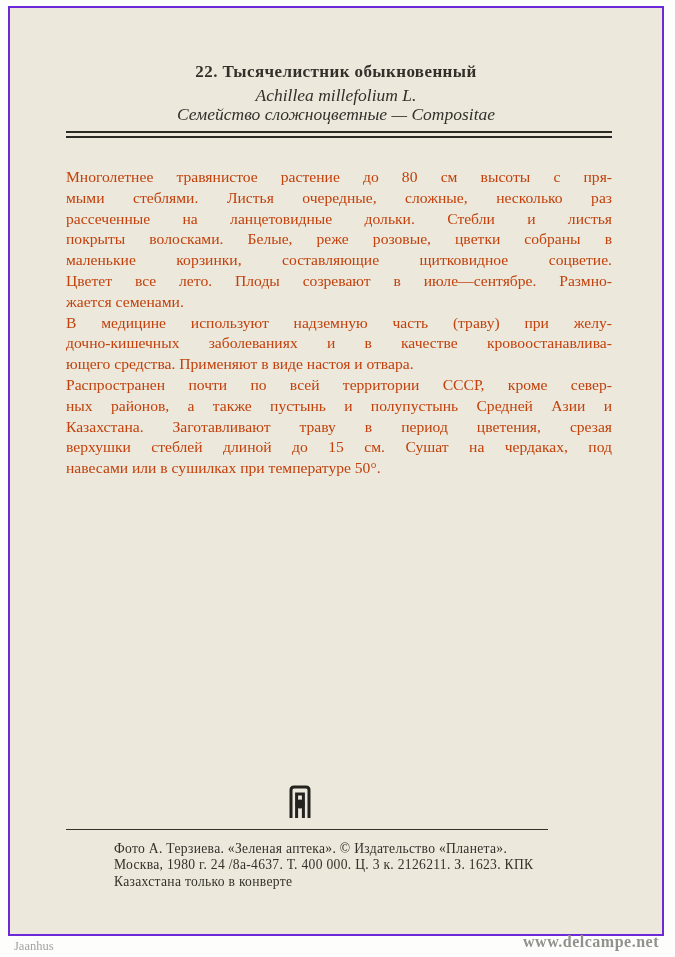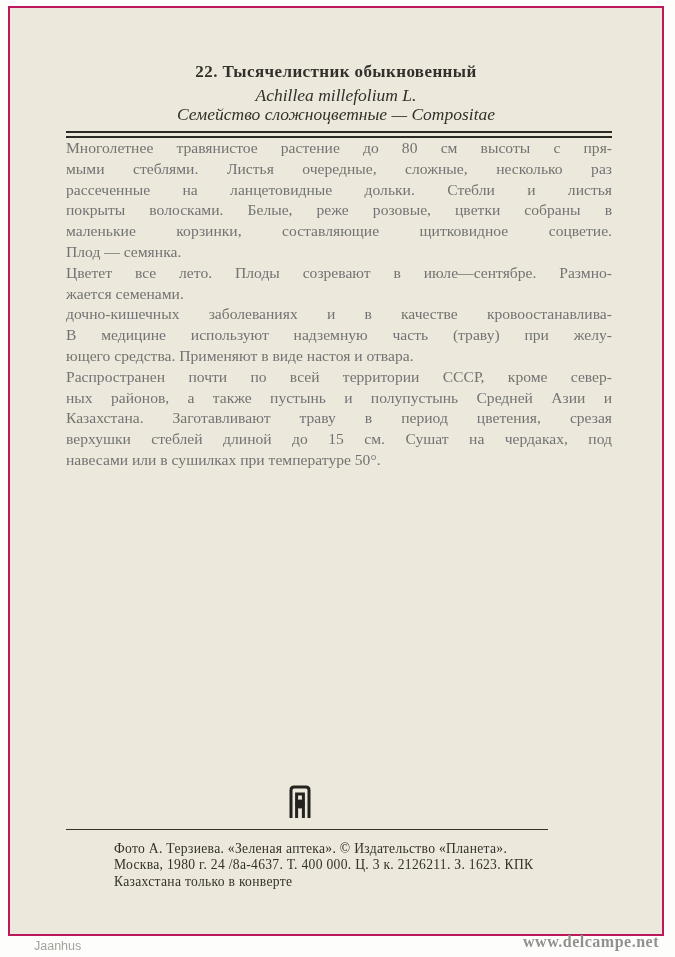--- a/index.html
+++ b/index.html
@@ -16,21 +16,21 @@
   }
 
   
   .card {
     position: absolute;
     left: 8px;
     top: 6px;
     width: 652px;
     height: 926px;
     background: #ece8db;
-    border: 2px solid #be185d;
+    border: 2px solid #6d28d9;
     box-sizing: content-box;
   }
 
   .hdr {
     position: absolute;
     left: 0;
     right: 0;
     text-align: center;
     color: #33302c;
   }
@@ -57,25 +57,25 @@
     top: 123px;
     width: 546px;
     height: 3px;
     border-top: 2px solid #2c2a26;
     border-bottom: 2px solid #2c2a26;
   }
 
   .body-text {
     position: absolute;
     left: 56px;
-    top: 130px;
+    top: 159px;
     width: 546px;
     font-size: 15.6px;
     line-height: 20.8px;
-    color: #737373;
+    color: #c2410c;
   }
   .bline {
     text-align: justify;
     text-align-last: justify;
   }
   .bline.plast {
     text-align: justify;
     text-align-last: left;
   }
 
@@ -119,24 +119,23 @@
     color: #34312c;
     letter-spacing: 0.3px;
     margin-left: 48px;
   }
 
   
   .footer-left {
     position: absolute;
     left: 14px;
     top: 939px;
-    font-family: Liberation Sans, sans-serif;
+    font-family: Liberation Serif, serif;
     font-size: 12.5px;
     color: #a3a39e;
-    margin-left: 20px;
   }
   .footer-right {
     position: absolute;
     right: 16px;
     top: 933px;
     font-family: Liberation Serif, serif;
     font-size: 16px;
     font-weight: bold;
     letter-spacing: 0.5px;
     color: #92928d;
@@ -152,25 +151,24 @@
   <div class="hdr hdr-family">Семейство сложноцветные — Compositae</div>
 
   <div class="rule-double"></div>
 
   <div class="body-text">
       <div class="bline">Многолетнее травянистое растение до 80 см высоты с пря-</div>
       <div class="bline">мыми стеблями. Листья очередные, сложные, несколько раз</div>
       <div class="bline">рассеченные на ланцетовидные дольки. Стебли и листья</div>
       <div class="bline">покрыты волосками. Белые, реже розовые, цветки собраны в</div>
       <div class="bline">маленькие корзинки, составляющие щитковидное соцветие.</div>
-      <div class="bline plast">Плод — семянка.</div>
       <div class="bline">Цветет все лето. Плоды созревают в июле—сентябре. Размно-</div>
       <div class="bline plast">жается семенами.</div>
+      <div class="bline">В медицине используют надземную часть (траву) при желу-</div>
       <div class="bline">дочно-кишечных заболеваниях и в качестве кровоостанавлива-</div>
-      <div class="bline">В медицине используют надземную часть (траву) при желу-</div>
       <div class="bline plast">ющего средства. Применяют в виде настоя и отвара.</div>
       <div class="bline">Распространен почти по всей территории СССР, кроме север-</div>
       <div class="bline">ных районов, а также пустынь и полупустынь Средней Азии и</div>
       <div class="bline">Казахстана. Заготавливают траву в период цветения, срезая</div>
       <div class="bline">верхушки стеблей длиной до 15 см. Сушат на чердаках, под</div>
       <div class="bline plast">навесами или в сушилках при температуре 50°.</div>
     </div>
 
 
   <svg class="logo" viewBox="0 0 24 34" xmlns="http://www.w3.org/2000/svg">

